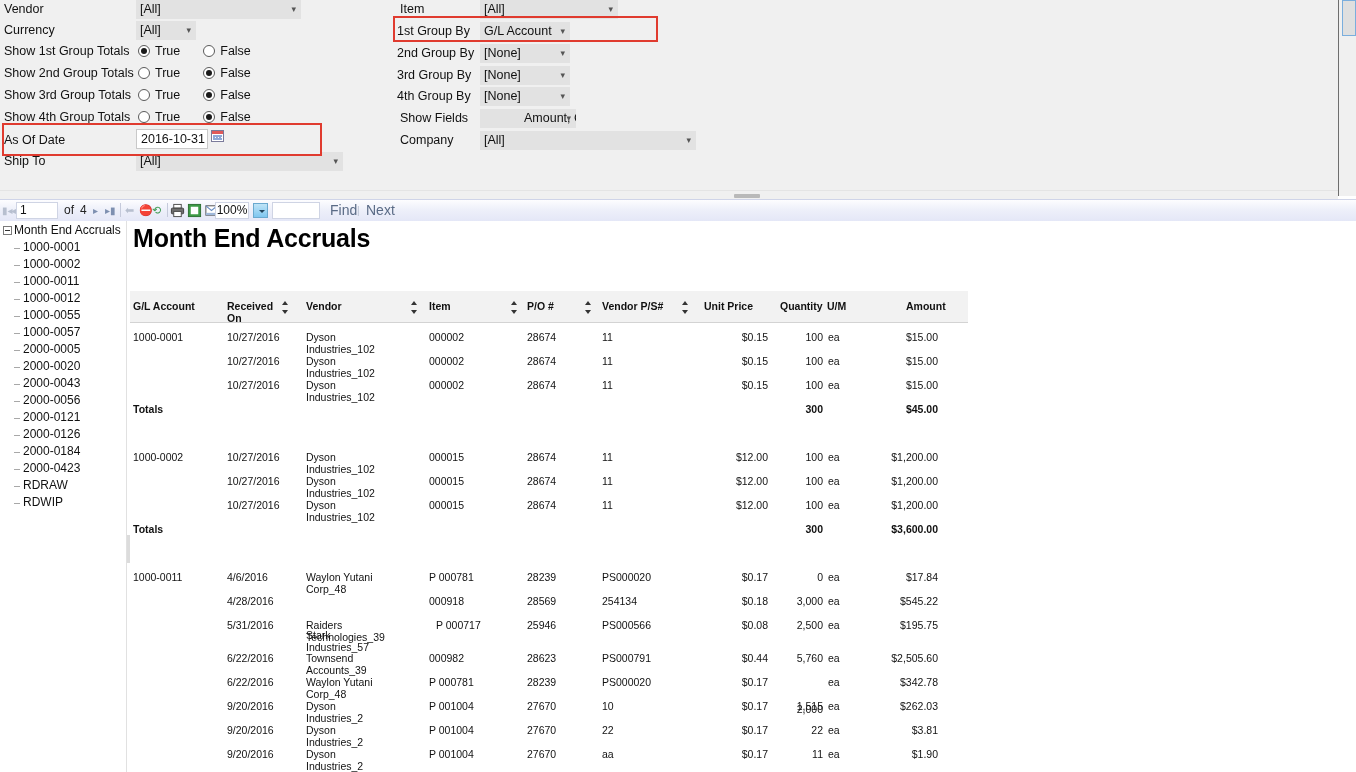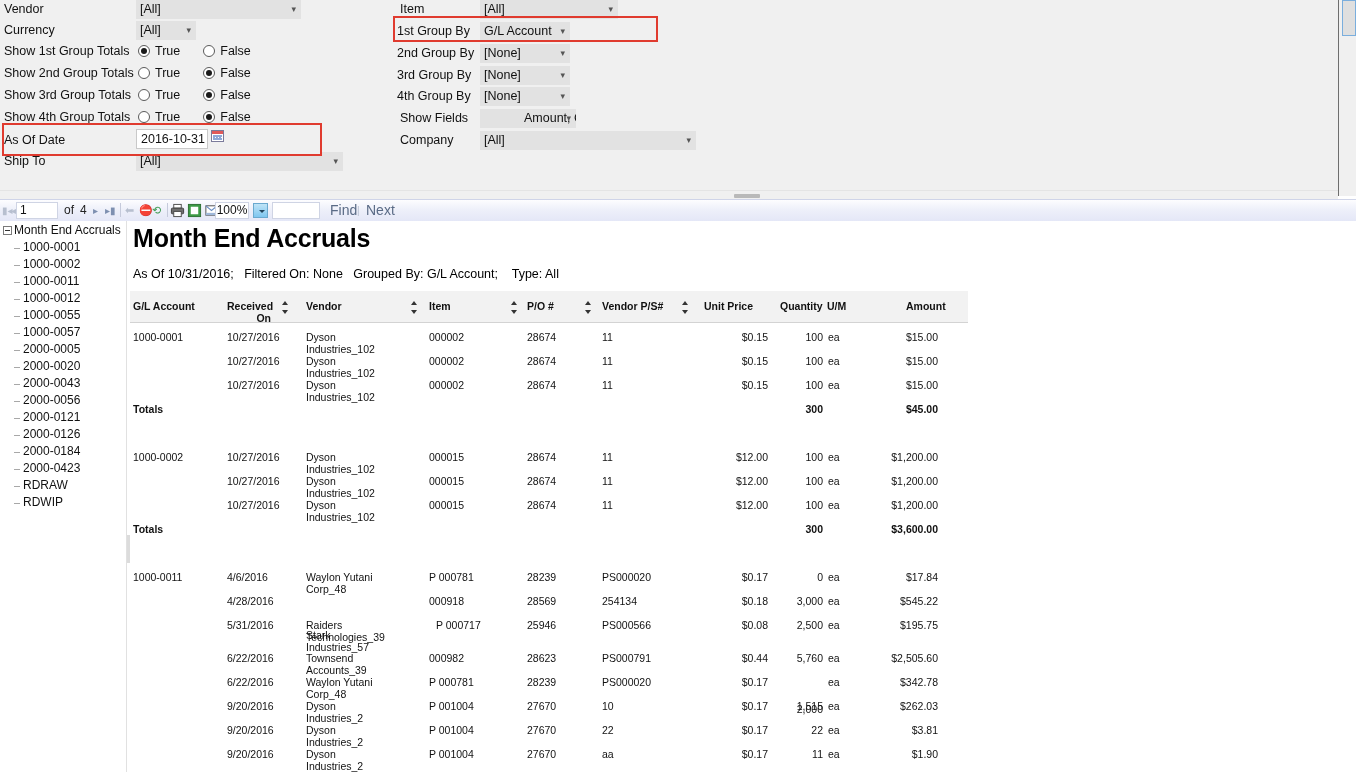--- a/index.html
+++ b/index.html
@@ -465,26 +465,25 @@
       <div class="tree-node" style="left:23px; top:274px;">RDWIP</div>
     </div>
 
     <div id="tree-splitter">
       <div class="sgrip"></div>
     </div>
 
     <div id="report-canvas">
 
       <div id="rep-title">Month End Accruals</div>
-      <div id="rep-sub">As Of 10/31/2016;   Filtered On: None   Grouped By: G/L Account;    Type: All</div>
 
       <div id="table-header">
         <div class="th" style="left:3px;  top:9px;">G/L Account</div>
 
-        <div class="th" style="left:97px; top:9px;  width:44px;text-align:right;">Received<br>On</div>
+        <div class="th" style="left:97px; top:9px;  width:44px;">Received<br>On</div>
         <div class="sort-ico" style="left:152px; top:10px;"></div>
 
         <div class="th" style="left:176px; top:9px;">Vendor</div>
         <div class="sort-ico" style="left:281px; top:10px;"></div>
 
         <div class="th" style="left:299px; top:9px;">Item</div>
         <div class="sort-ico" style="left:381px; top:10px;"></div>
 
         <div class="th" style="left:397px; top:9px;">P/O #</div>
         <div class="sort-ico" style="left:455px; top:10px;"></div>

